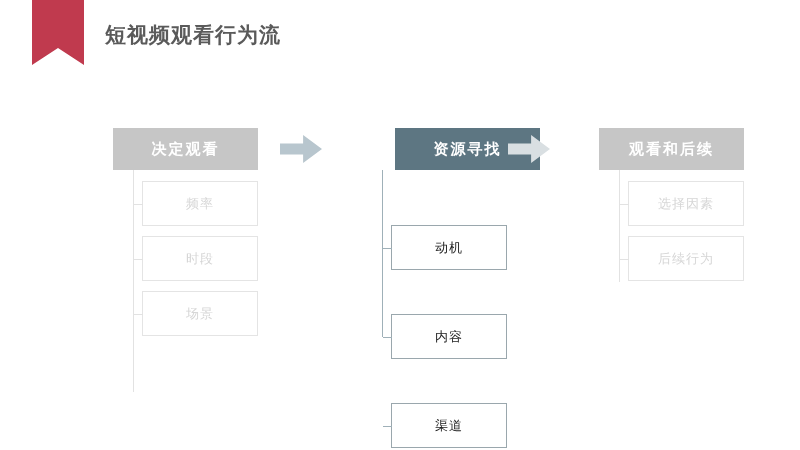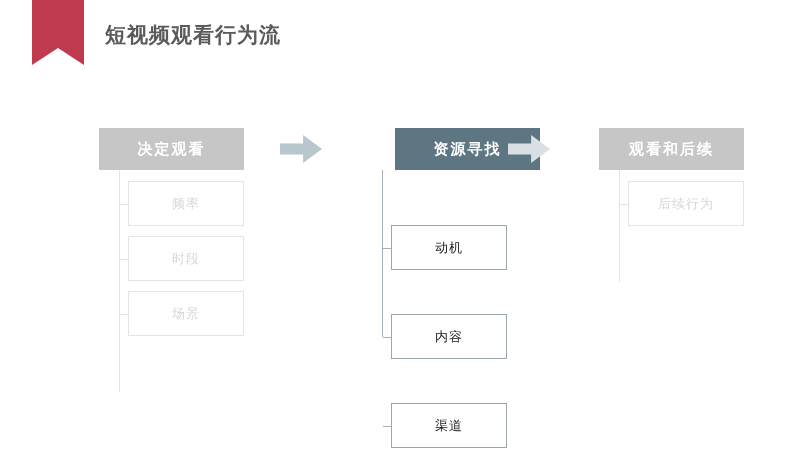--- a/index.html
+++ b/index.html
@@ -50,21 +50,21 @@
     position: absolute;
     left: 0;
     top: 0;
     width: 800px;
     height: 450px;
   }
   .column {
     position: absolute;
     top: 128px;
   }
-  .col-1 { left: 99px; text-align: right; }
+  .col-1 { left: 113px; text-align: right; }
   .col-2 { left: 362px; }
   .col-3 { left: 568px; margin-left: 31px; }
 
   .col-header {
     position: relative;
     width: 145px;
     height: 42px;
     display: flex;
     align-items: center;
     justify-content: center;
@@ -171,17 +171,18 @@
       <div class="item">渠道</div>
     </div>
   </div>
 
   <div class="arrow" id="arrow-2"></div>
 
   <div class="column col-3">
     <div class="col-header">观看和后续</div>
     <div class="rail" style="height:112px;"></div>
     <div class="items">
+      <div class="item">选择因素</div>
       <div class="item">后续行为</div>
     </div>
   </div>
 
 </div>
 
 </body></html>

